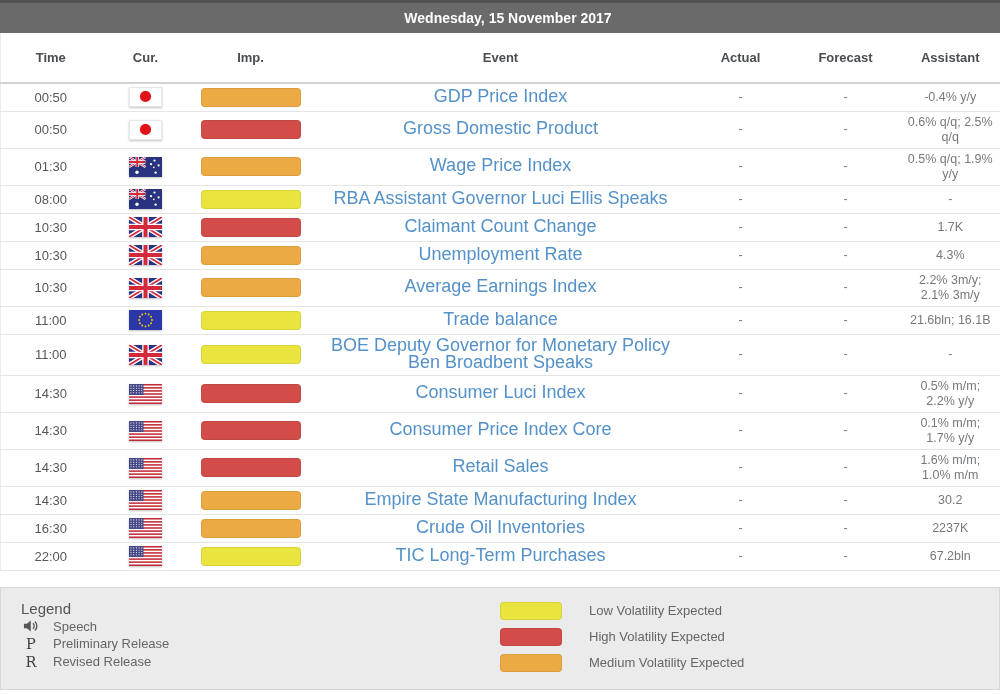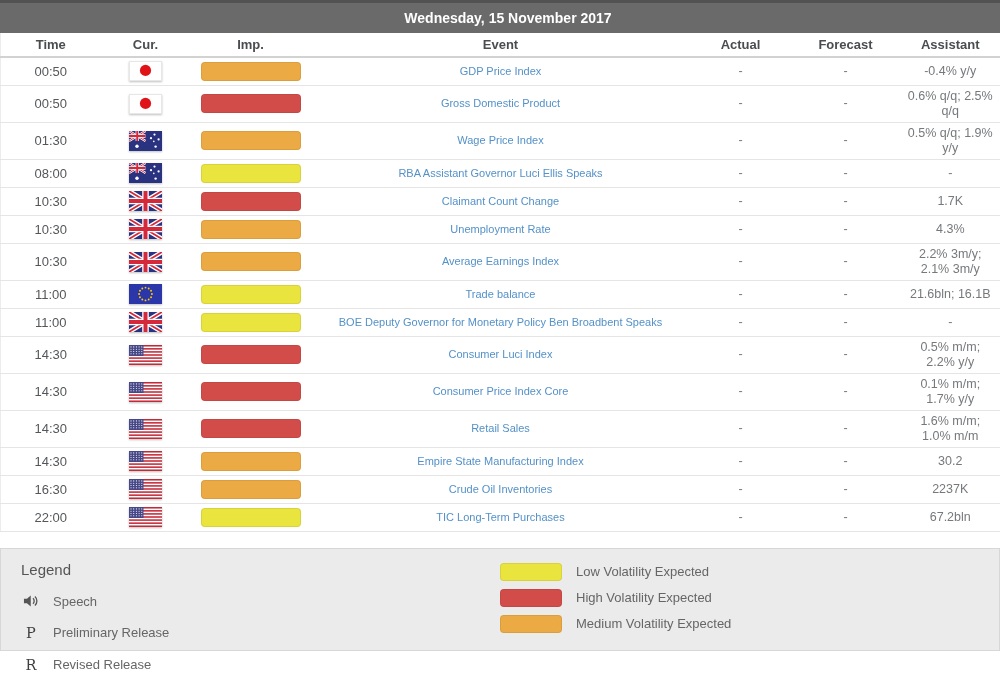--- a/index.html
+++ b/index.html
@@ -16,57 +16,57 @@
 
   
   table.events { width: 100%; border-collapse: collapse; table-layout: fixed; }
   table.events { border-left: 1px solid #ececec; border-right: 1px solid #ececec; }
   col.c-time { width: 100px; } col.c-cur { width: 90px; } col.c-imp { width: 120px; }
   col.c-event { width: 380px; } col.c-actual { width: 100px; } col.c-forecast { width: 110px; }
   col.c-prev { width: 100px; }
 
   thead th {
     font-size: 13px; font-weight: bold; color: #4a4d50;
-    padding: 4px 4px; text-align: center; background: #fff;
+    padding: 17px 4px; text-align: center; background: #fff;
     border-bottom: 2px solid #d2d2d2;
   }
   tbody td {
     text-align: center; vertical-align: middle;
     border-bottom: 1px solid #e5e5e5;
     font-size: 12.5px; color: #76797c; line-height: 15px;
     padding: 3px 7px; height: 28px;
   }
   td.time-cell { font-size: 13px; color: #54575a; text-align: center; }
   td.event-cell a {
-    color: #5491c8; text-decoration: none; font-size: 11px; cursor: pointer;
+    color: #5491c8; text-decoration: none; font-size: 18px; cursor: pointer;
   }
   .flag { display: inline-block; width: 33px; height: 20px; vertical-align: middle;
           box-shadow: 0 1px 2px rgba(0,0,0,0.25); line-height: 0; }
   .flag svg { width: 33px; height: 20px; display: block; }
   .imp-bar {
     display: inline-block; width: 100px; height: 19px; border-radius: 4px;
     border: 1px solid rgba(0,0,0,0.07); vertical-align: middle;
   }
 
   
   .legend-box {
     margin-top: 16px; height: 103px; width: 100%;
     background: #ebebeb; border: 1px solid #d7d7d7;
     padding: 12px 20px; display: flex;
   }
   .legend-left { width: 50%; }
   .legend-title { font-size: 15px; color: #555; margin-bottom: 2px; }
-  .legend-item { display: flex; align-items: center; margin: 16px 0; }
+  .legend-item { display: flex; align-items: center; margin: 2px 0; }
   .legend-item .ico { width: 20px; text-align: center; margin-right: 12px; line-height: 0; }
   .legend-item .ico.letter {
     font-family: "DejaVu Serif", serif; font-size: 14.5px; color: #3f3f3f; line-height: 16px;
   }
   .legend-item .lbl { font-size: 13px; color: #666; }
   .legend-right { width: 50%; padding-top: 2px; }
-  .vol-row { display: flex; align-items: center; margin-bottom: 8px; }
+  .vol-row { display: flex; align-items: center; margin-bottom: 8px; gap: 13px; }
   .vol-swatch {
     width: 62px; height: 18px; border-radius: 4px;
     border: 1px solid rgba(0,0,0,0.07); margin-right: 14px;
   }
   .vol-lbl { font-size: 13px; color: #666; }
 </style>
 </head>
 <body>
 
 <div class="page">

